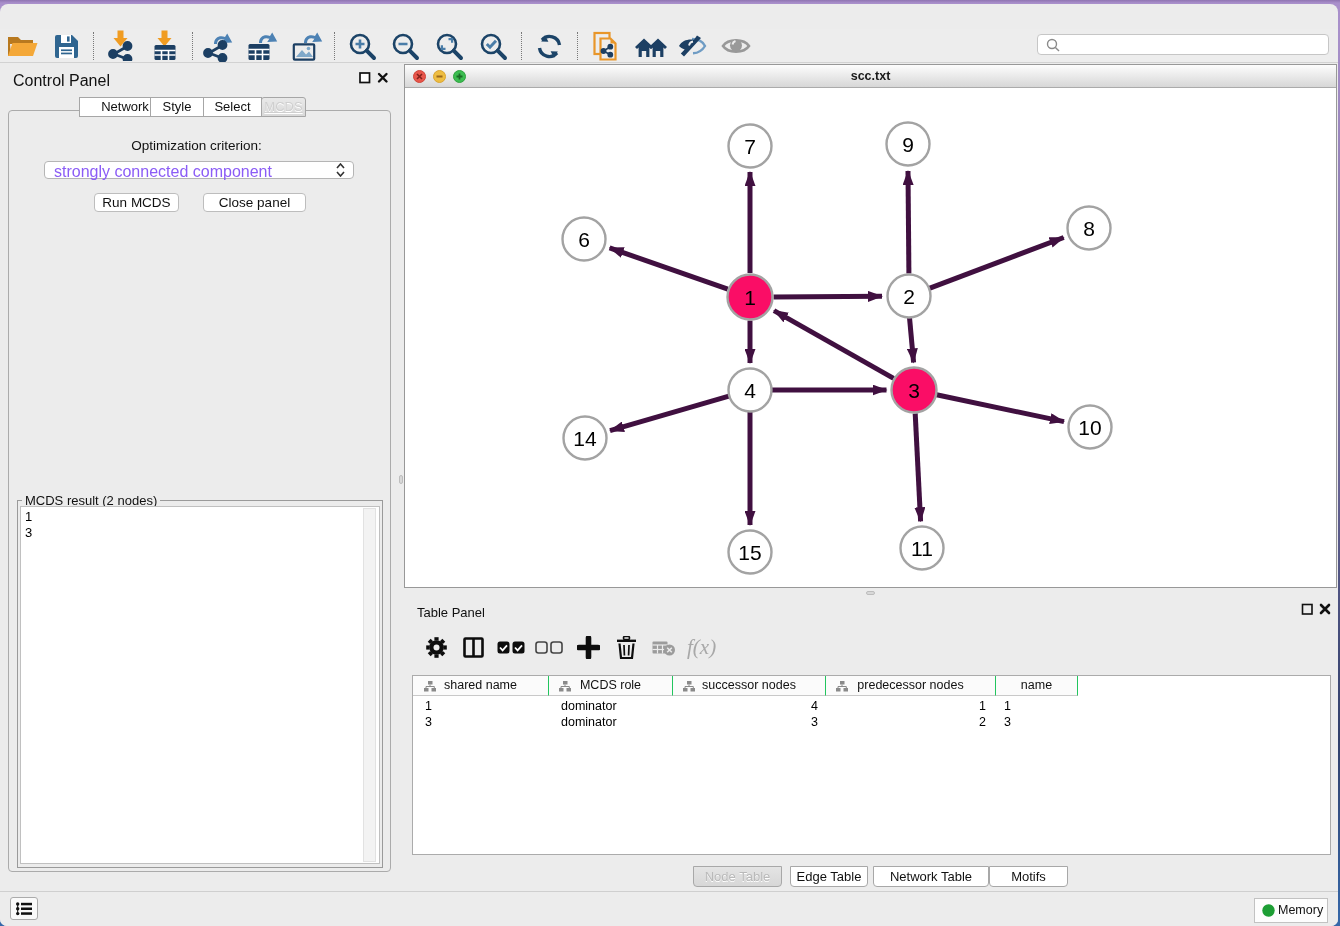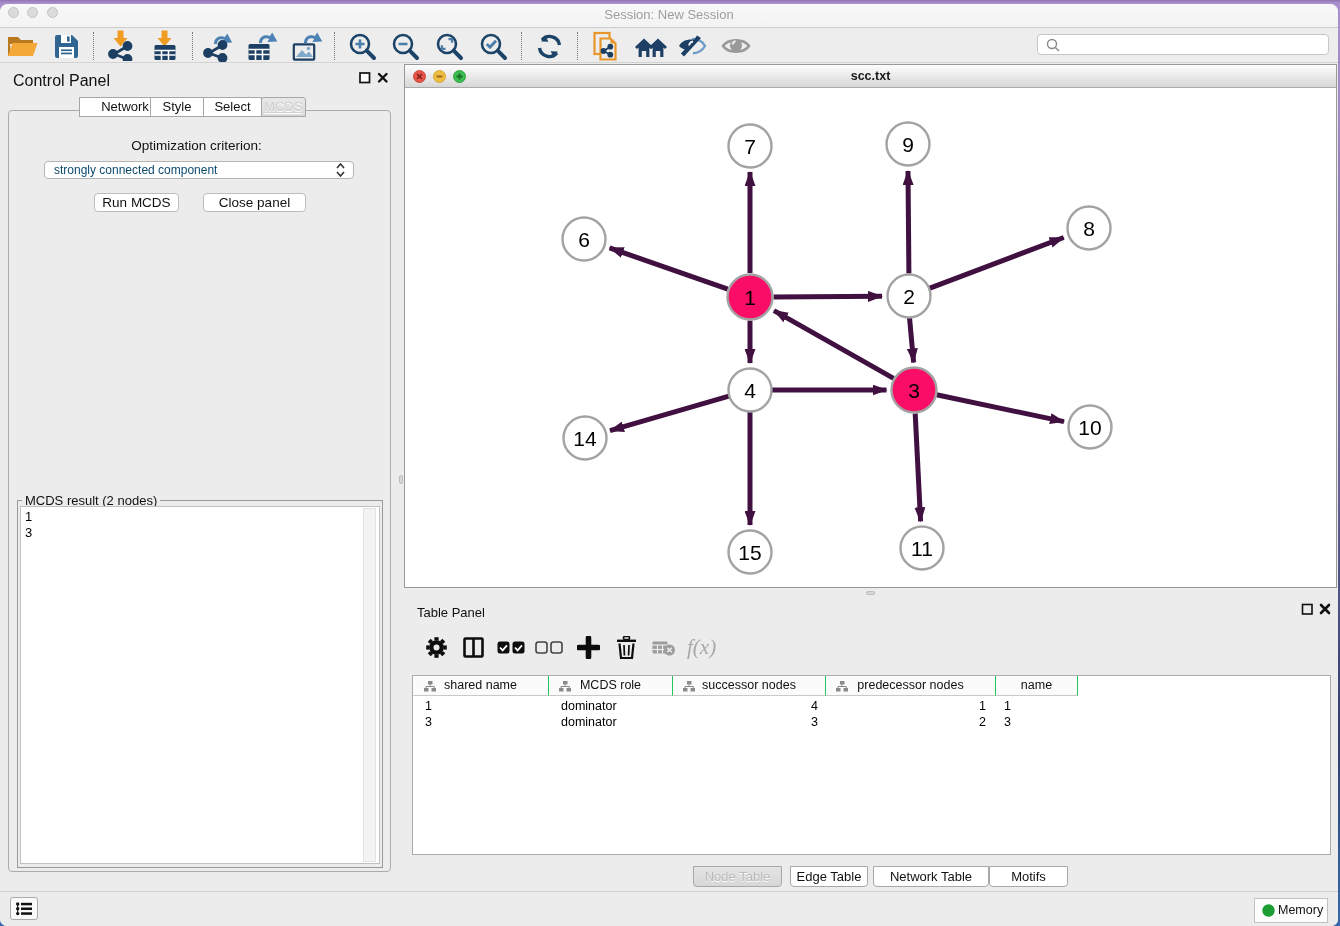--- a/index.html
+++ b/index.html
@@ -56,26 +56,20 @@
   .btab { position:absolute; top:269px; height:21px; background:#fff; border:1px solid #a8a8a8;
     border-radius:0 0 4px 4px; font-size:13px; text-align:center; line-height:19px; color:#111; }
   
   .statusbar { position:absolute; left:0; right:0; top:887px; height:35px;
     background:#ececec; border-top:1px solid #cfcfcf; }
 </style>
 </head>
 <body>
 <div class="window">
 
-  <div class="titlebar">
-    <div class="tl" style="left:8px;"></div>
-    <div class="tl" style="left:27px;"></div>
-    <div class="tl" style="left:47px;"></div>
-    <div class="wintitle">Session: New Session</div>
-  </div>
 
   <div class="toolbar" id="toolbar">
     <div class="tsep" style="left:93px;"></div>
     <div class="tsep" style="left:192px;"></div>
     <div class="tsep" style="left:334px;"></div>
     <div class="tsep" style="left:521px;"></div>
     <div class="tsep" style="left:577px;"></div>
     <div class="searchbox">
       <svg width="16" height="16" style="position:absolute;left:7px;top:2px;">
         <circle cx="7" cy="7" r="4.5" fill="none" stroke="#8a8a8a" stroke-width="1.4"></circle>
@@ -229,21 +223,21 @@
     <svg class="abs" style="left:377px;top:9px;" width="12" height="12">
       <path d="M2,2 L9.5,9.5 M9.5,2 L2,9.5" stroke="#111" stroke-width="2.4" stroke-linecap="round"></path>
     </svg>
     <div class="tab" style="left:79px; top:34px; width:72px;padding-left:20px;">Network</div>
     <div class="tab" style="left:150px;top:34px; width:54px;">Style</div>
     <div class="tab" style="left:203px;top:34px; width:59px;">Select</div>
     <div class="tab tabsel" style="left:261px;top:34px; width:45px;text-decoration:underline;">MCDS</div>
     <div class="cp-content"></div>
     <div class="abs" style="left:0;top:75px;width:393px;text-align:center;font-size:13.5px;color:#111;">Optimization criterion:</div>
     <div class="abs" style="left:44px;top:98px;width:310px;height:18px;background:#fff;border:1px solid #b5b5b5;border-radius:4px;">
-      <div style="position:absolute;left:9px;top:1px;font-size:12px;color:#0c4a6e;">strongly connected component</div>
+      <div style="position:absolute;left:9px;top:1px;font-size:16px;color:#8b5cf6;">strongly connected component</div>
       <svg width="11" height="14" style="position:absolute;right:7px;top:1px;">
         <path d="M2,5 L5.5,1 L9,5" fill="none" stroke="#333" stroke-width="1.6"></path>
         <path d="M2,9 L5.5,13 L9,9" fill="none" stroke="#333" stroke-width="1.6"></path>
       </svg>
     </div>
     <div class="btn" style="left:94px; top:130px;width:85px;">Run MCDS</div>
     <div class="btn" style="left:203px;top:130px;width:103px;">Close panel</div>
 
     <div class="abs" style="left:17px;top:437px;width:366px;height:368px;border:1px solid #9a9a9a;">
       <div class="abs" style="left:4px;top:-8px;background:#ececec;padding:0 3px;font-size:13px;color:#111;">MCDS result (2 nodes)</div>

